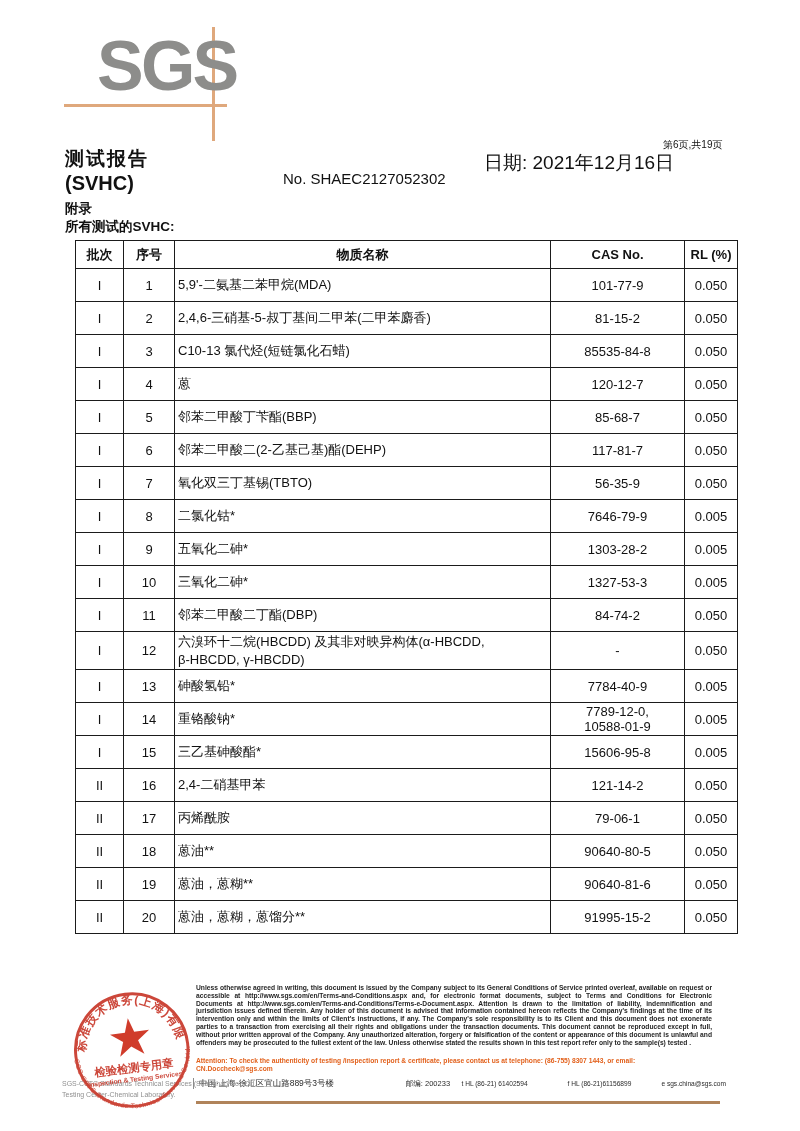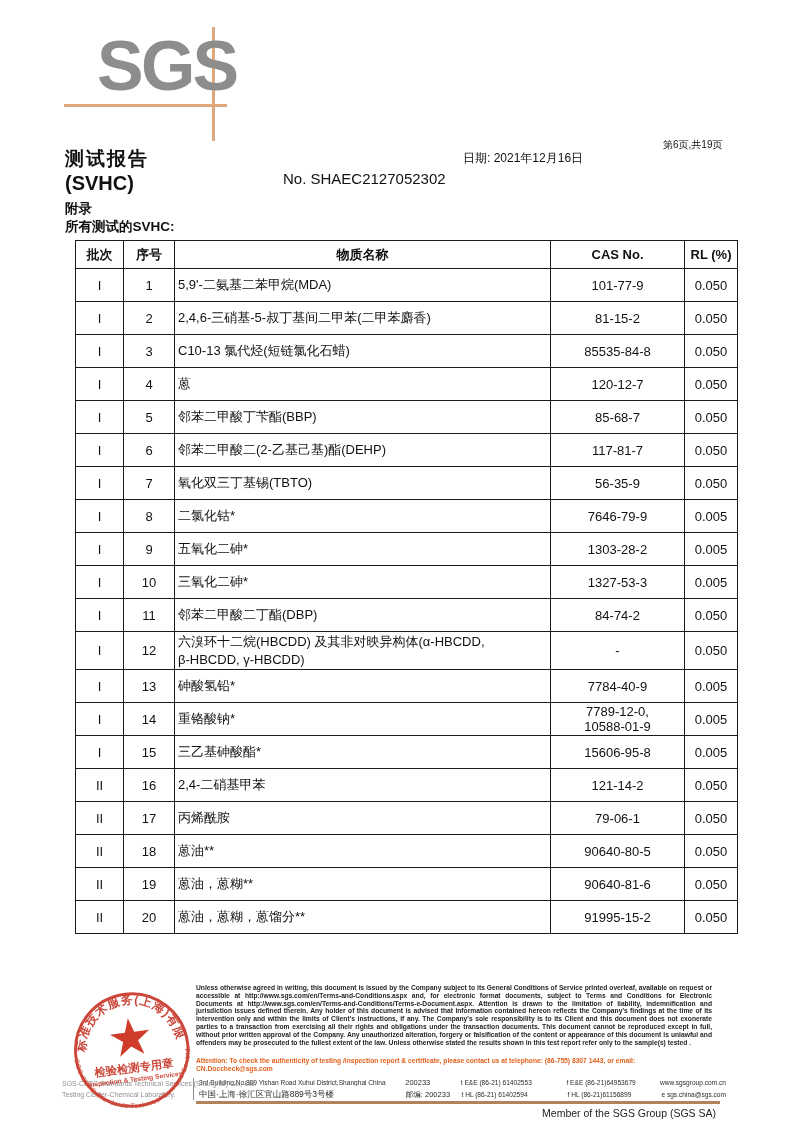--- a/index.html
+++ b/index.html
@@ -9,21 +9,21 @@
   
   .logo-text{position:absolute;left:97px;top:30px;font-size:76px;font-weight:800;color:#8d8d8b;
     letter-spacing:-3px;transform:scale(.92,.93);transform-origin:left top;line-height:1;}
   .logo-hline{position:absolute;left:64px;top:104px;width:163px;height:3px;background:#dfa87c;}
   .logo-vline{position:absolute;left:212px;top:27px;width:3px;height:114px;background:#dfa87c;}
 
   
   .title1{position:absolute;left:65px;top:146px;font-size:19px;font-weight:bold;letter-spacing:2px;}
   .title2{position:absolute;left:65px;top:172px;font-size:20px;font-weight:bold;}
   .report-no{position:absolute;left:283px;top:150px;font-size:15px;margin-top:20px;}
-  .date{position:absolute;left:463px;top:150px;font-size:12px;}
+  .date{position:absolute;left:484px;top:150px;font-size:19px;}
   .page-info{position:absolute;left:643px;top:138px;font-size:10px;margin-left:20px;}
   .appendix{position:absolute;left:65px;top:200px;font-size:13.5px;font-weight:bold;}
   .subtitle{position:absolute;left:65px;top:218px;font-size:13.5px;font-weight:bold;}
 
   
   .svhc-table{position:absolute;left:75px;top:240px;width:662px;border-collapse:collapse;
     font-size:13px;table-layout:fixed;}
   .svhc-table th,.svhc-table td{border:1.6px solid #1b1b1b;padding:1px 3px;vertical-align:middle;}
   .svhc-table th{height:25px;font-weight:bold;text-align:center;font-size:13px;}
   .svhc-table td{height:30px;}
@@ -254,31 +254,23 @@
     <text x="75" y="78" text-anchor="middle" font-size="52" fill="#cd2c1a">★</text>
     <text x="75" y="95" text-anchor="middle" font-size="11.5" font-weight="bold" fill="#c8382a">检验检测专用章</text>
     <text x="75" y="105" text-anchor="middle" font-size="6.8" font-weight="bold" fill="#c8382a">Inspection &amp; Testing Services</text>
   </svg>
 
   <div class="legal">Unless otherwise agreed in writing, this document is issued by the Company subject to its General Conditions of Service printed overleaf, available on request or accessible at http://www.sgs.com/en/Terms-and-Conditions.aspx and, for electronic format documents, subject to Terms and Conditions for Electronic Documents at http://www.sgs.com/en/Terms-and-Conditions/Terms-e-Document.aspx. Attention is drawn to the limitation of liability, indemnification and jurisdiction issues defined therein. Any holder of this document is advised that information contained hereon reflects the Company's findings at the time of its intervention only and within the limits of Client's instructions, if any. The Company's sole responsibility is to its Client and this document does not exonerate parties to a transaction from exercising all their rights and obligations under the transaction documents. This document cannot be reproduced except in full, without prior written approval of the Company. Any unauthorized alteration, forgery or falsification of the content or appearance of this document is unlawful and offenders may be prosecuted to the fullest extent of the law. Unless otherwise stated the results shown in this test report refer only to the sample(s) tested .</div>
   <div class="attention">Attention: To check the authenticity of testing /inspection report &amp; certificate, please contact us at telephone: (86-755) 8307 1443, or email: CN.Doccheck@sgs.com</div>
 
   <div class="addr-block">
       <div class="addr-row">
-        <div class="addr-c1">3rd Building,No.889 Yishan Road Xuhui District,Shanghai China</div>
-        <div class="addr-c2">200233</div>
-        <div class="addr-c3">t E&amp;E (86-21) 61402553</div>
-        <div class="addr-c4">f E&amp;E (86-21)64953679</div>
-        <div class="addr-c5">www.sgsgroup.com.cn</div>
-      </div>
-      <div class="addr-row">
         <div class="addr-c1 cn">中国·上海·徐汇区宜山路889号3号楼</div>
         <div class="addr-c2">邮编: 200233</div>
         <div class="addr-c3">t HL (86-21) 61402594</div>
         <div class="addr-c4">f HL (86-21)61156899</div>
         <div class="addr-c5">e  sgs.china@sgs.com</div>
       </div>
     </div>
 
   <div class="member-line"></div>
-  <div class="member-text">Member of the SGS Group (SGS SA)</div>
 
 </div>
 
 </body></html>

